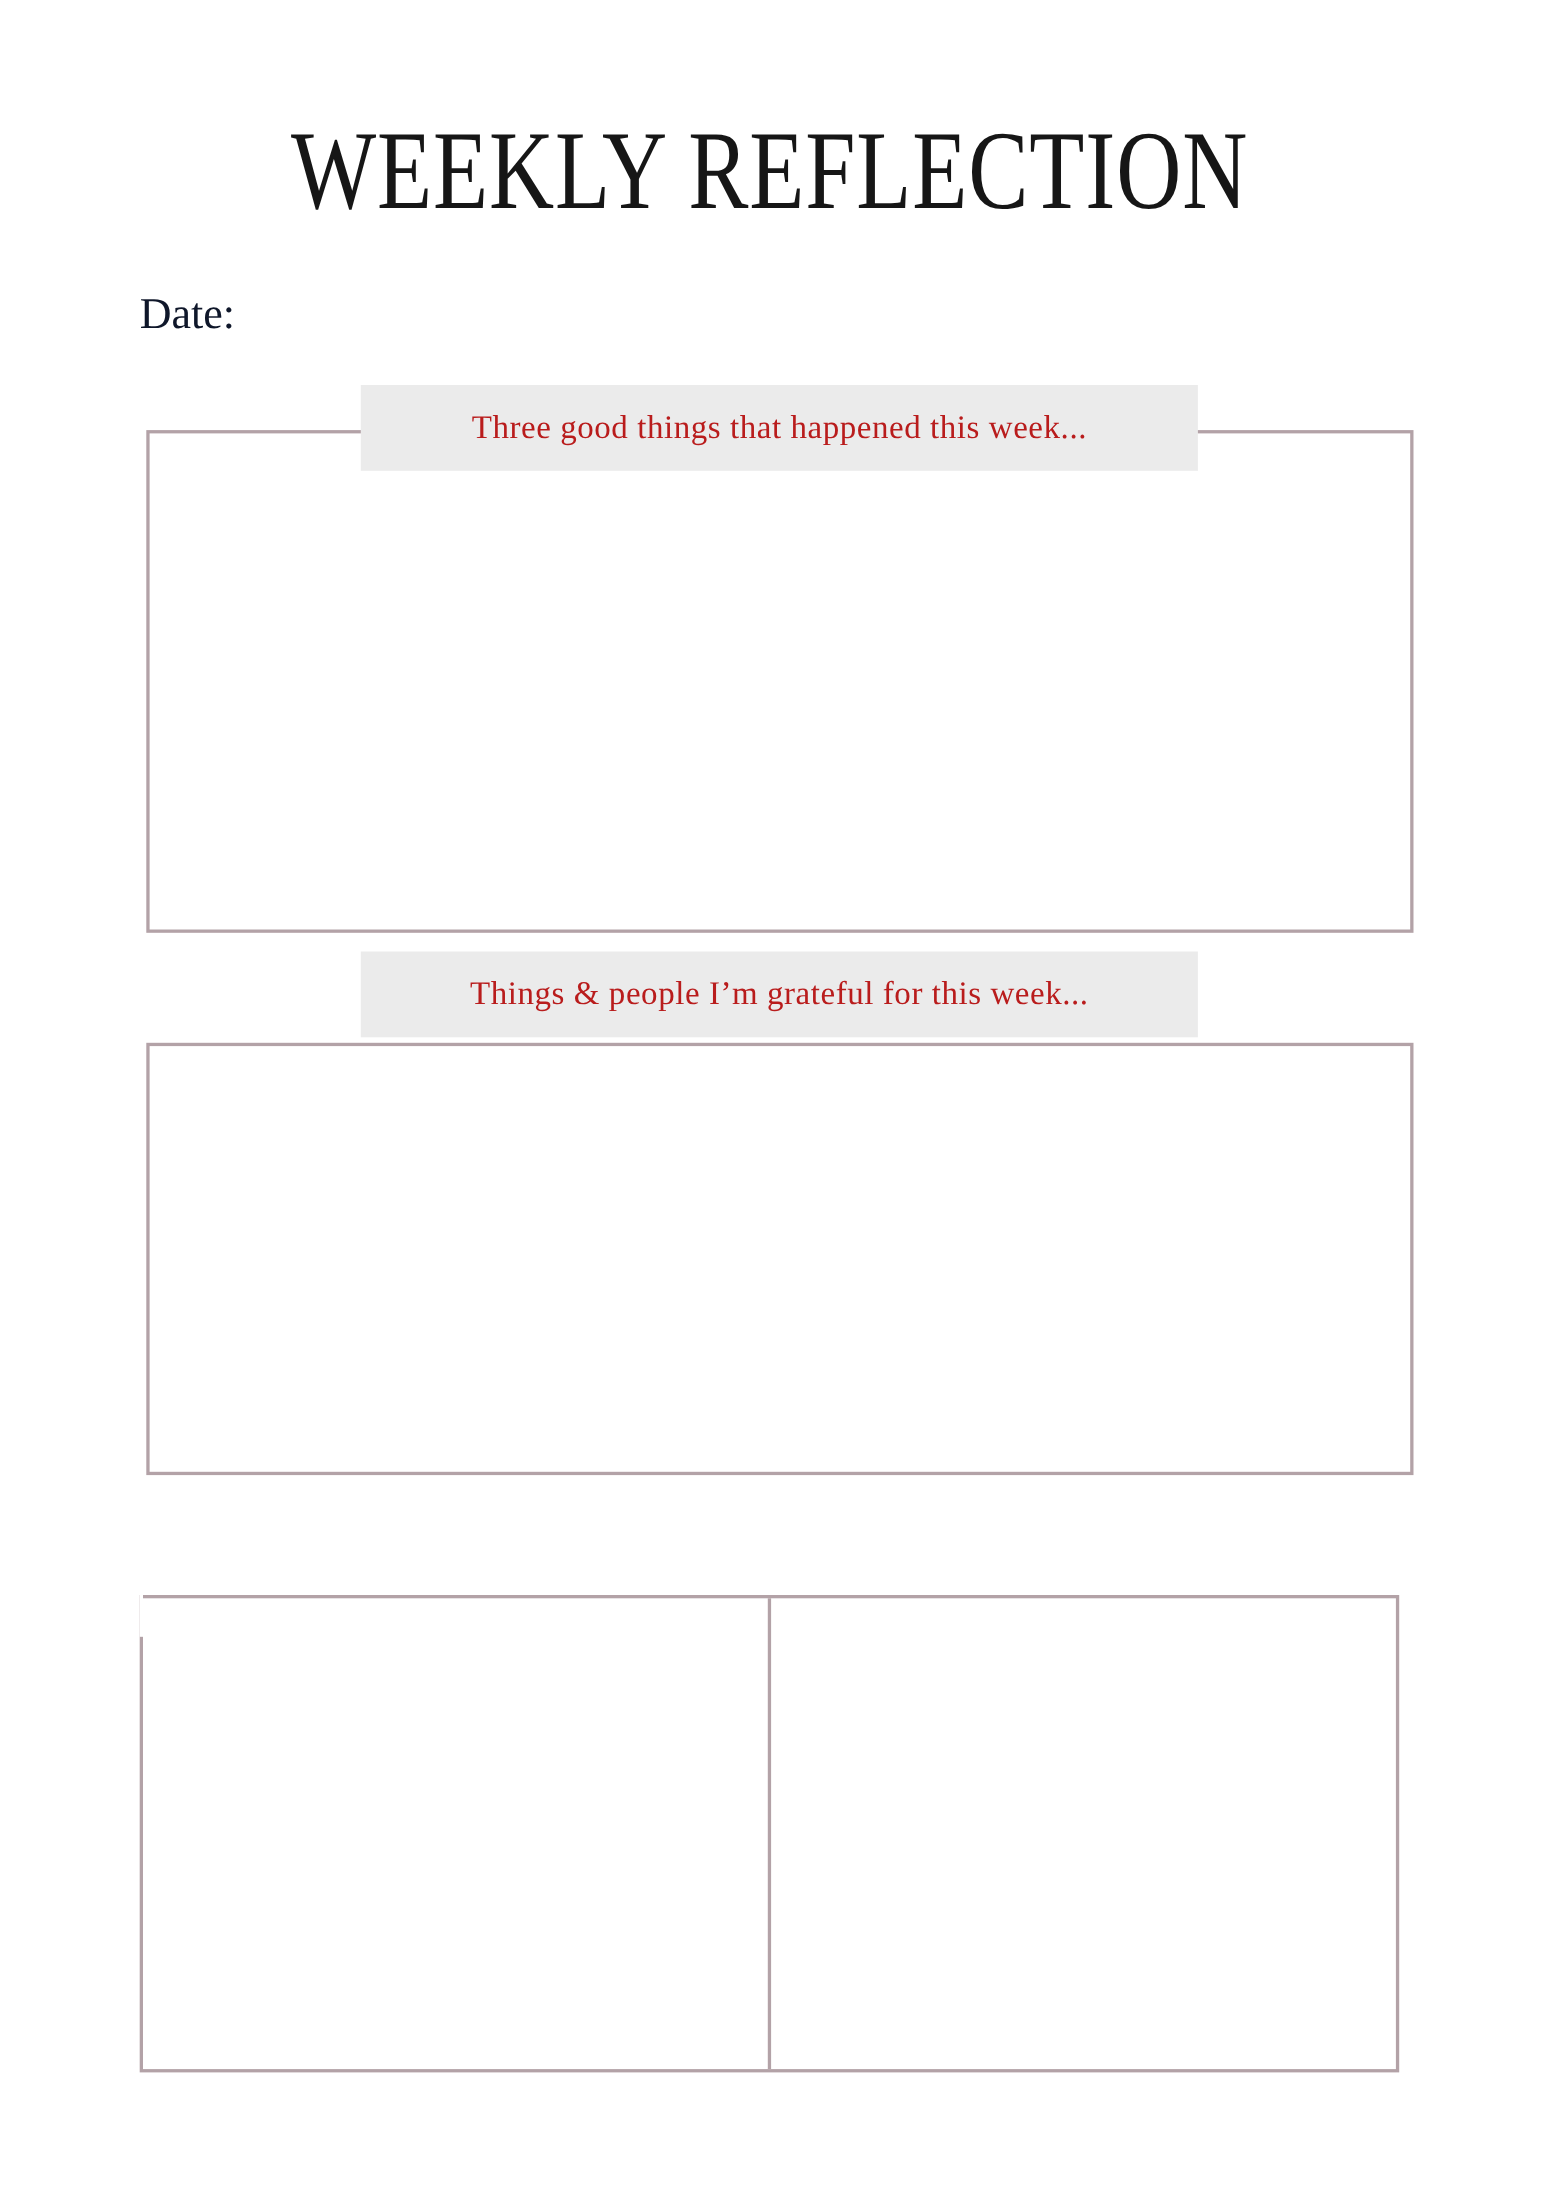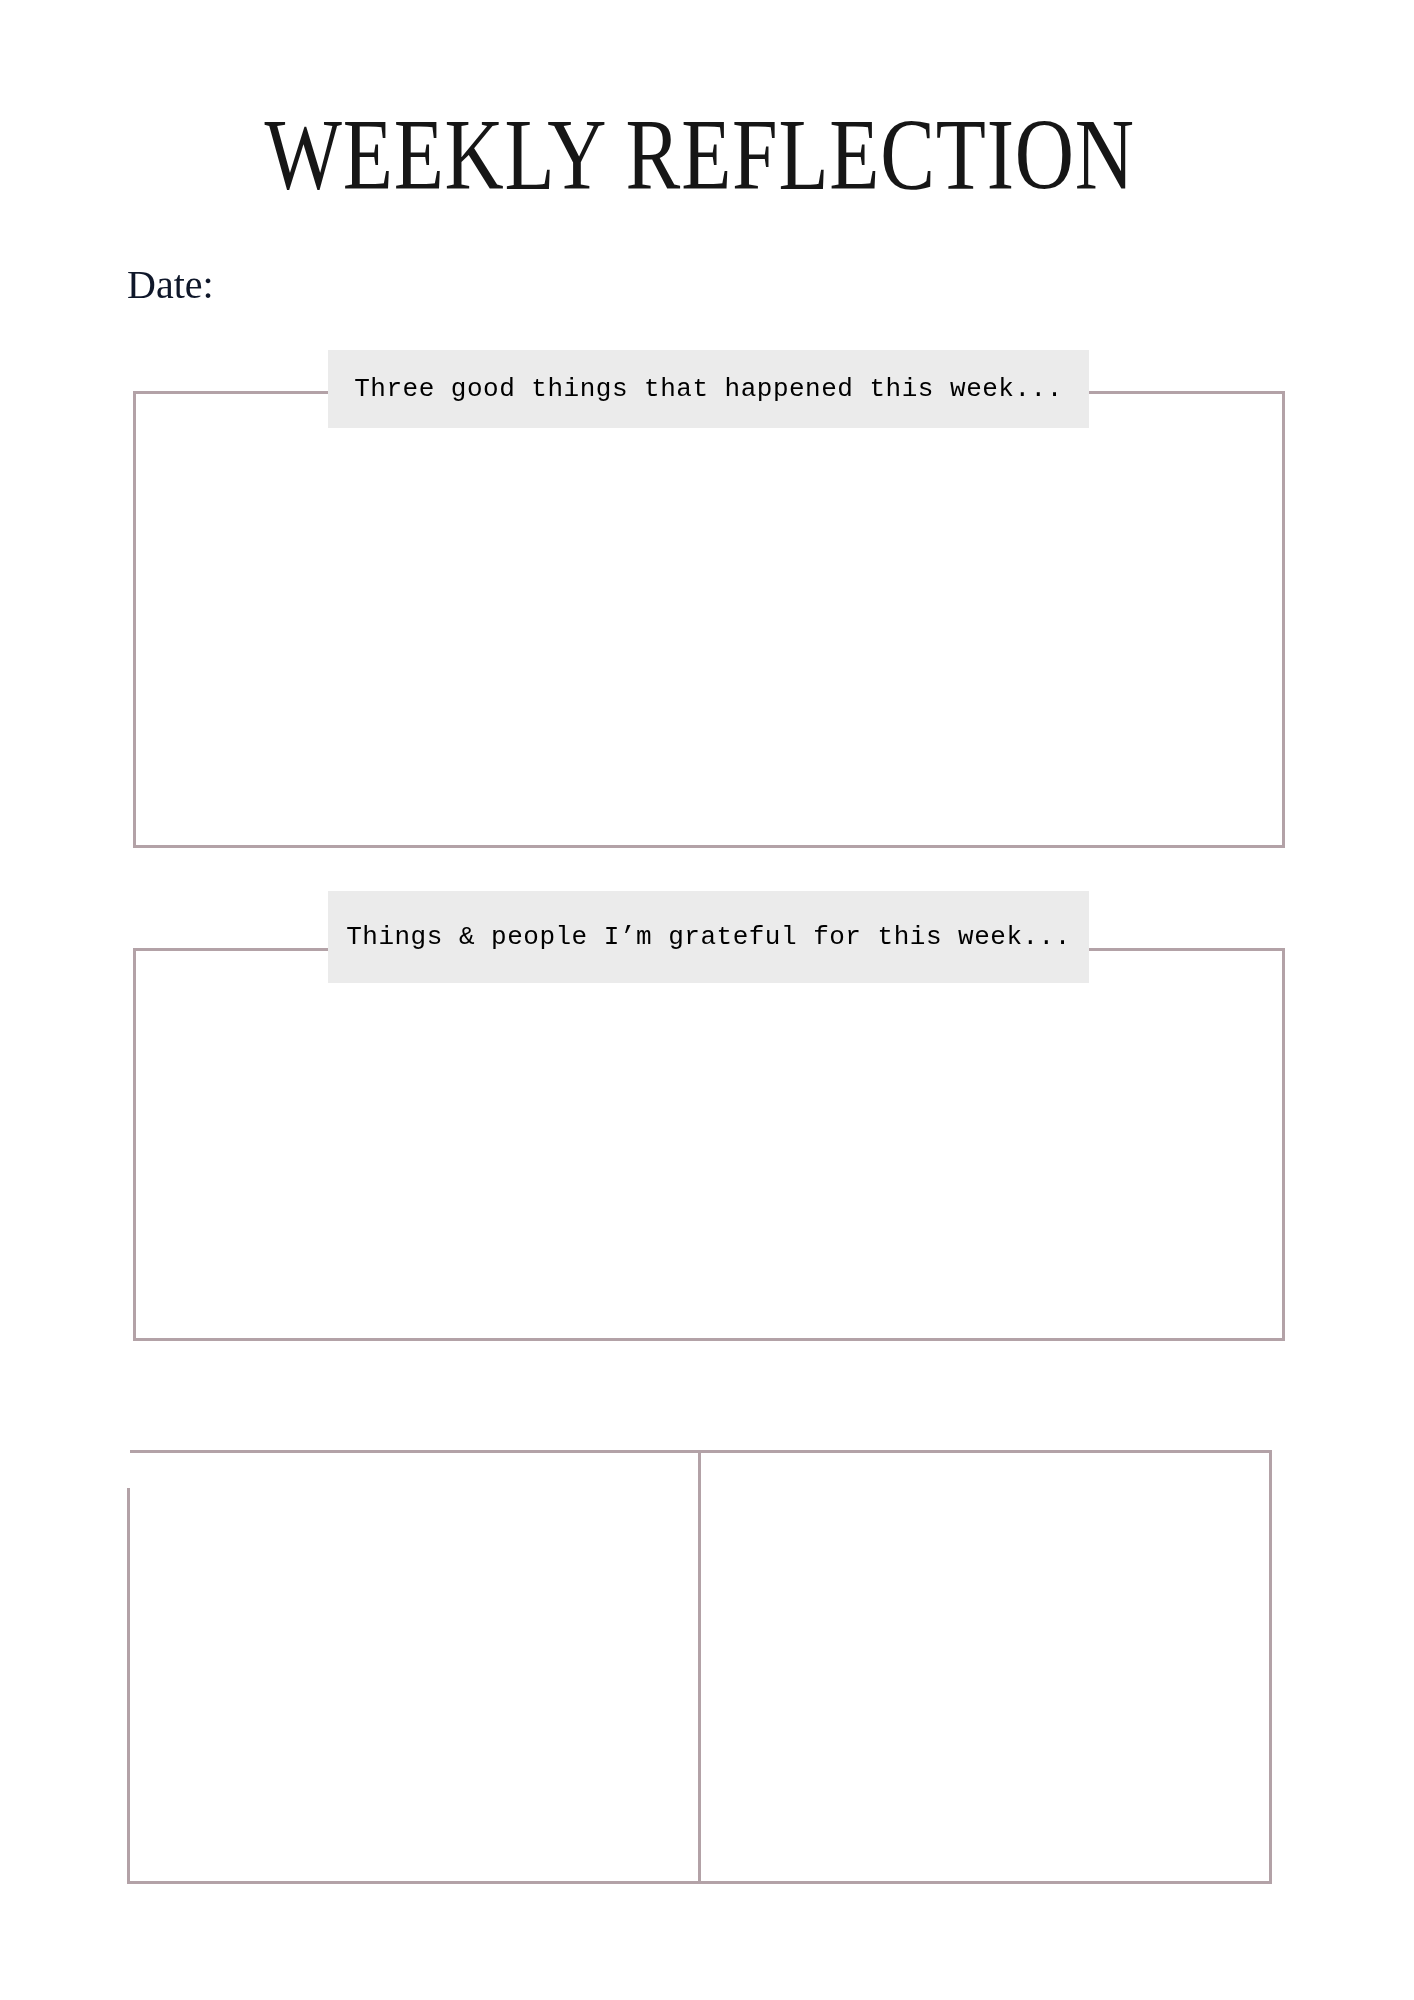--- a/index.html
+++ b/index.html
@@ -63,27 +63,26 @@
   
   .panel-header {
     position: absolute;
     background: #ebebeb;
     z-index: 2;
     display: flex;
     align-items: center;
     justify-content: center;
   }
   .header-1 { left: 328px; top: 350px; width: 761px; height: 78px; }
-  .header-2 { left: 328px; top: 891px; width: 761px; height: 92px; }
+  .header-2 { left: 328px; top: 865px; width: 761px; height: 78px; }
   .panel-header .header-text {
-    font-size: 26px;
-    color: #000000;
+    font-size: 30px;
+    color: #b91c1c;
     letter-spacing: 0.5px;
     white-space: nowrap;
-    font-family: Liberation Mono, monospace;
   }
 
   
   .bottom-table {
     position: absolute;
     left: 127px;
     top: 1450px;
     width: 1145px;
     height: 434px;
     border: 3px solid #b3a2a7;

